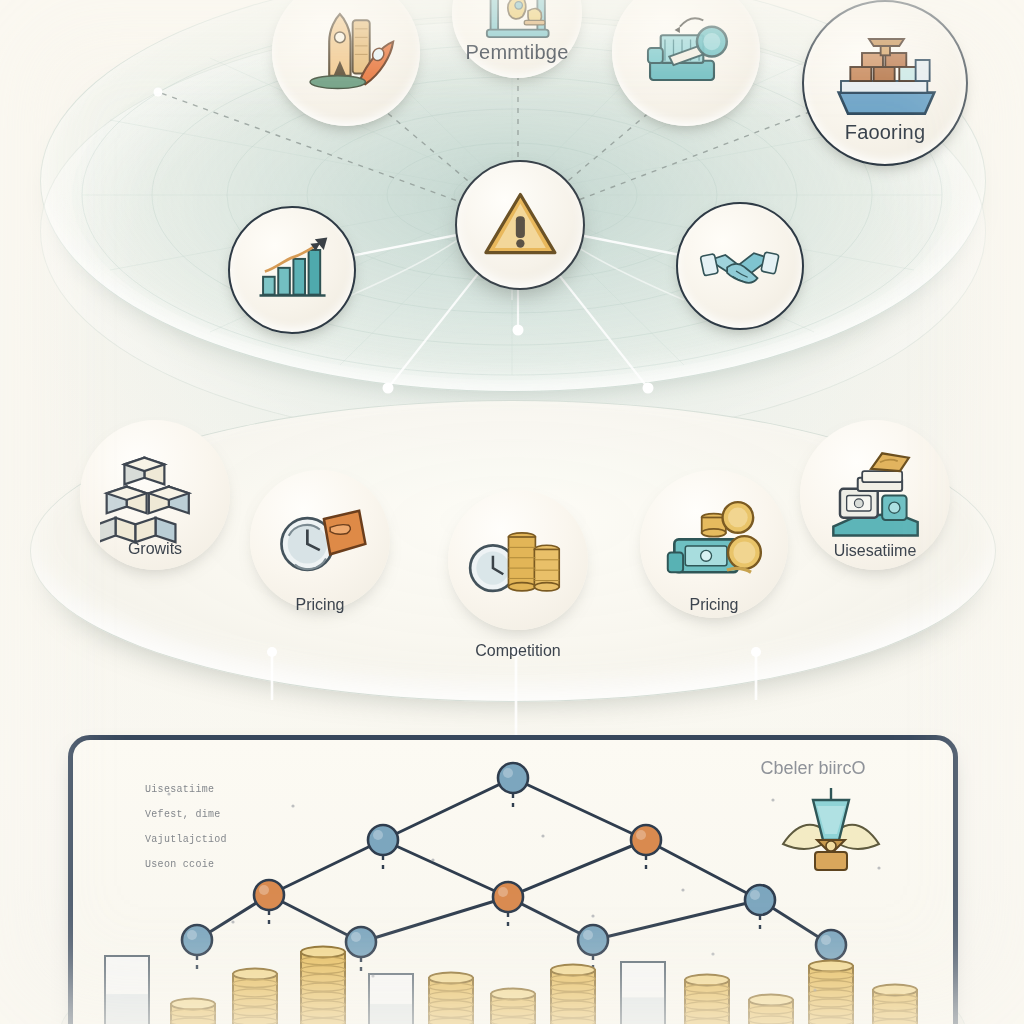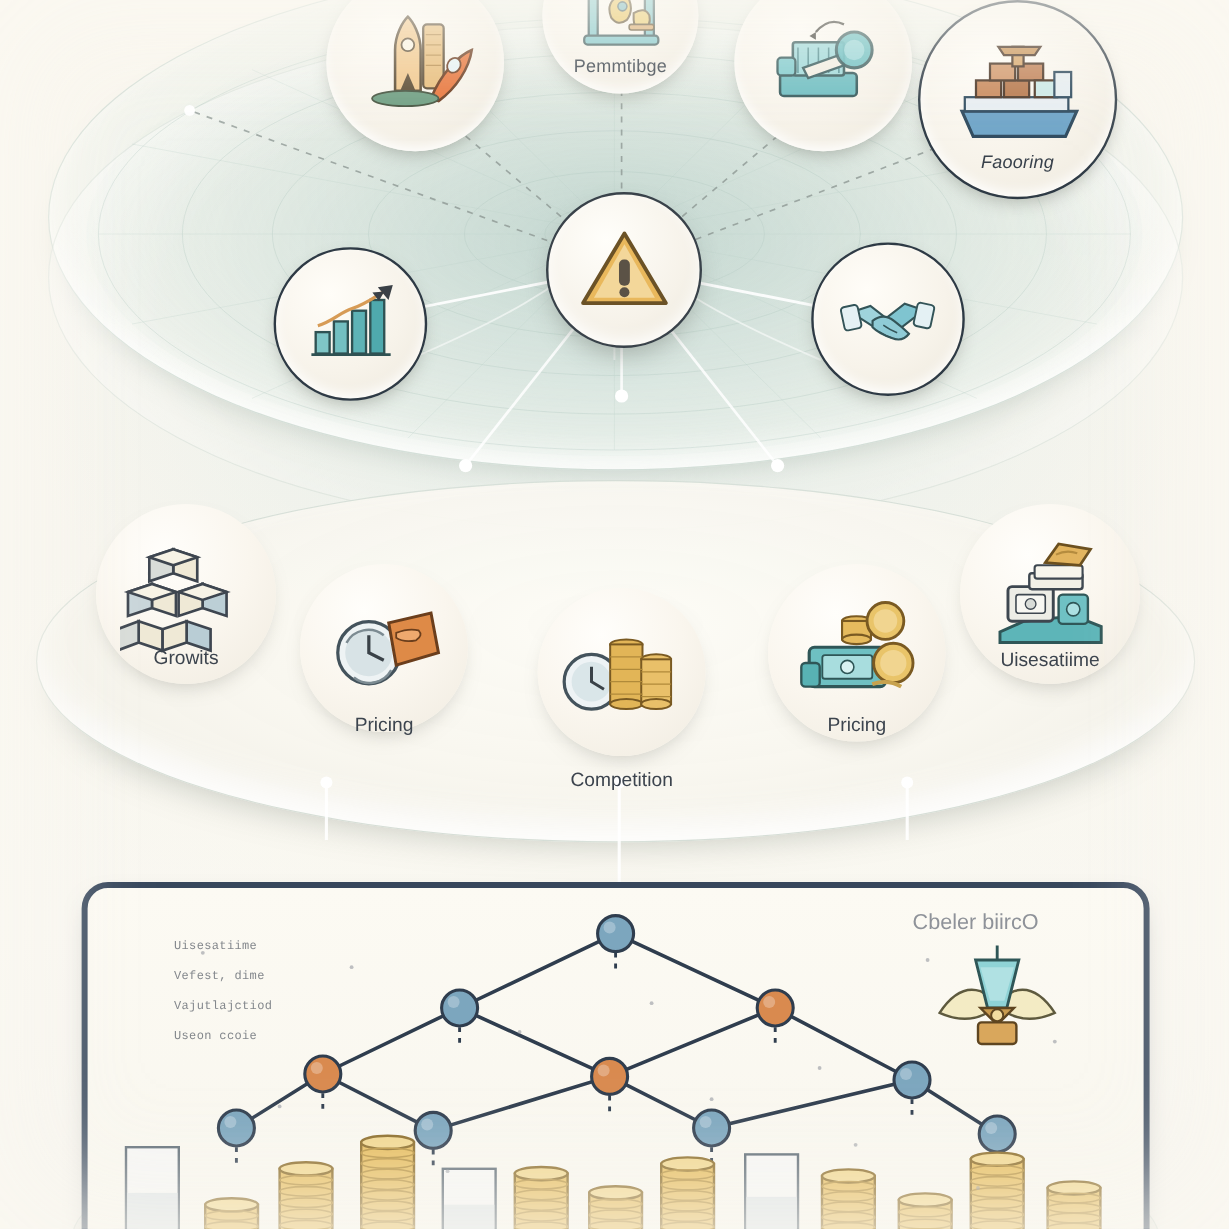--- a/index.html
+++ b/index.html
@@ -52,21 +52,21 @@
   
   .node{
     position:absolute;border-radius:50%;
     background:radial-gradient(circle at 36% 30%, #FFFDF8 0%, #F7F3EA 55%, #EDE8DC 100%);
     box-shadow:0 6px 14px -4px rgba(110,115,105,.45), inset 0 -4px 10px rgba(255,255,255,.9);
     display:flex;align-items:center;justify-content:center;
   }
   .node.ringed{border:2px solid #2E3A45;}
   .node-label{
     position:absolute;left:0;right:0;text-align:center;
-    color:#39424C;font-size:15px;letter-spacing:.2px;white-space:nowrap;
+    color:#39424C;font-size:20px;letter-spacing:.2px;white-space:nowrap;
   }
   .node .glyph{width:72%;height:72%;display:block;}
 
   .center-node{
     left:455px;top:160px;width:126px;height:126px;
     border:2px solid #39424A;
     background:radial-gradient(circle at 38% 30%, #FFFEFA 0%, #F6F2E9 60%, #EBE6D9 100%);
     box-shadow:0 10px 22px -6px rgba(100,105,95,.45), inset 0 -5px 12px rgba(255,255,255,.9);
   }
 
@@ -264,21 +264,21 @@
       <rect x="14" y="46" width="14" height="14" rx="3" fill="#7FCBCE" stroke="#33585A" stroke-width="1.8"></rect>
       <path d="M34 54 L62 44 L66 52 L38 62 Z" fill="#F3EFE4" stroke="#33585A" stroke-width="1.8"></path>
       <circle cx="74" cy="40" r="14" fill="#63BCC0" stroke="#2F5456" stroke-width="2.4" opacity=".92"></circle>
       <circle cx="74" cy="40" r="8" fill="#A9E0E2" opacity=".7"></circle>
       <path d="M44 26 q10 -12 22 -6" stroke="#3A3A34" stroke-width="1.8" fill="none"></path>
       <path d="M44 26 l-5 3 l5 3" fill="#3A3A34"></path>
     </svg>
     <span class="node-label" style="bottom:14px;"></span>
   </div>
 
-  <div class="node ringed" style="left:765px;top:0;width:162px;height:162px;font-style:italic;">
+  <div class="node ringed" style="left:802px;top:0;width:162px;height:162px;">
     <svg class="glyph" viewBox="0 0 100 100">
       <path d="M10 58 H92 L84 76 H18 Z" fill="#6FA5C8" stroke="#2E4A5E" stroke-width="2.2"></path>
       <rect x="12" y="48" width="74" height="10" fill="#E8EEF2" stroke="#2E4A5E" stroke-width="1.6"></rect>
       <g stroke="#4A3424" stroke-width="1.6">
         <rect x="20" y="36" width="18" height="12" fill="#C98B5E"></rect>
         <rect x="40" y="36" width="18" height="12" fill="#B87A4E"></rect>
         <rect x="30" y="24" width="18" height="12" fill="#D39A6E"></rect>
         <rect x="50" y="24" width="18" height="12" fill="#C2845A"></rect>
         <rect x="62" y="36" width="16" height="12" fill="#CDEAE8"></rect>
       </g>

